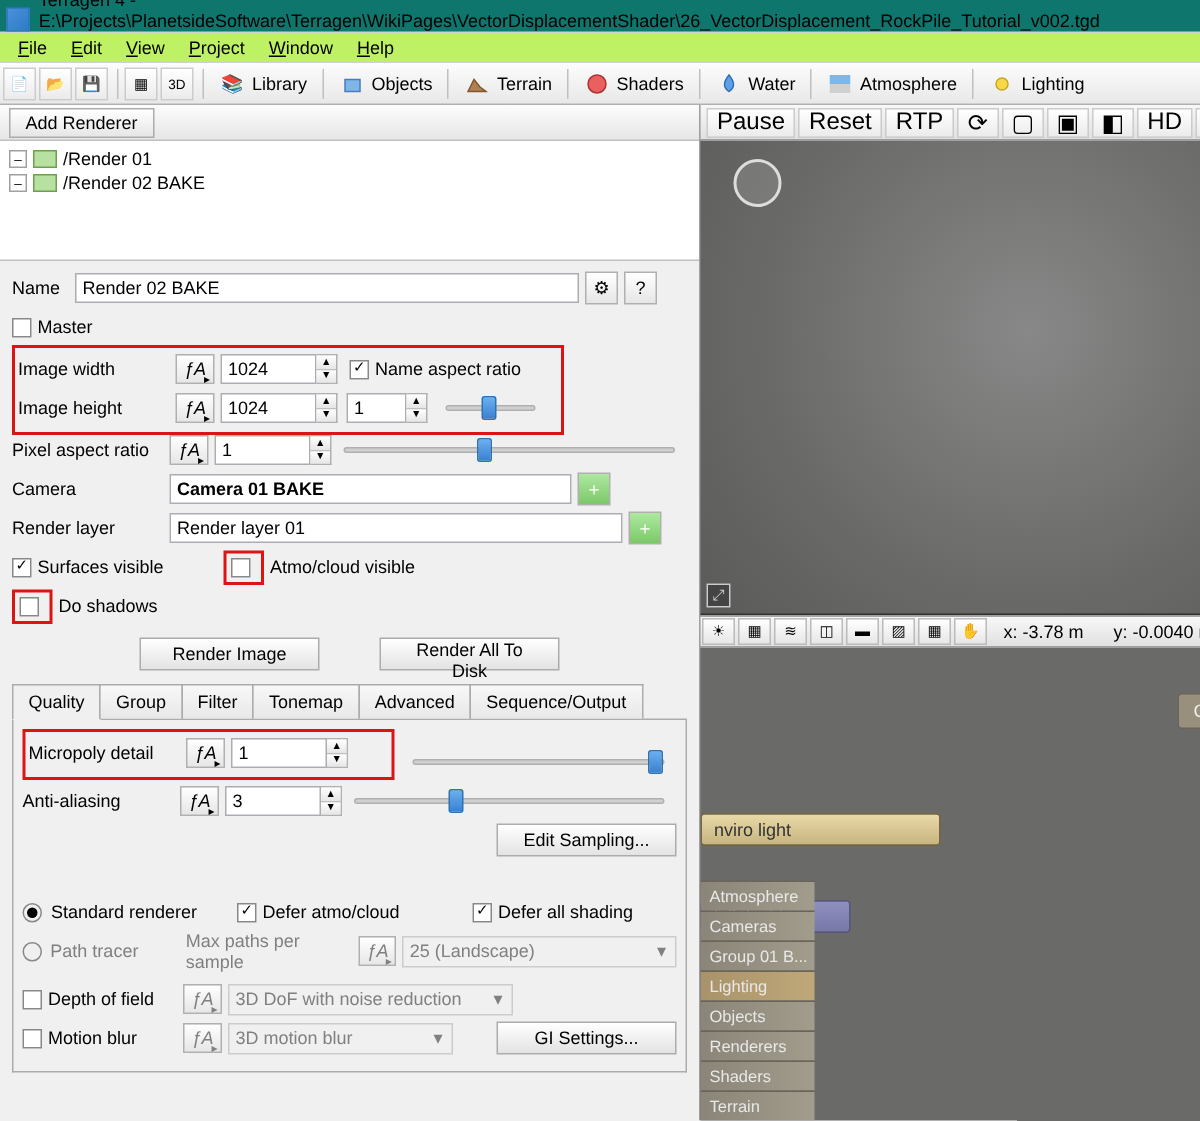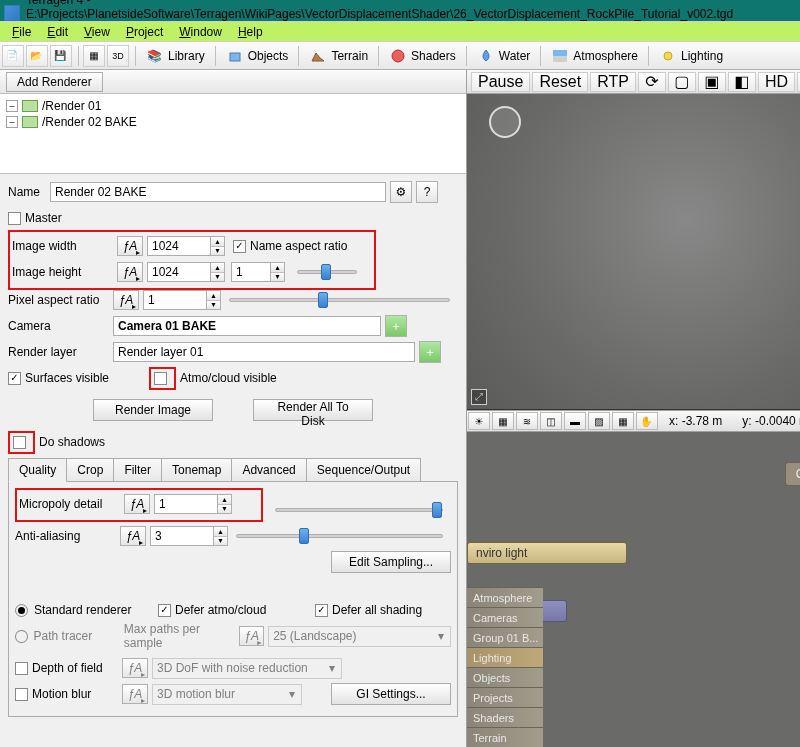--- a/index.html
+++ b/index.html
@@ -239,35 +239,35 @@
 
       <div class="row">
         <span class="cb">✓</span>
           <span>Surfaces visible</span>
         <span style="width:40px"></span>
         <span class="red-box" style="display:inline-flex;align-items:center;padding:3px">
             <span class="cb"></span>
           </span>
         <span style="margin-left:4px">Atmo/cloud visible</span>
       </div>
-      <div class="row" style="justify-content:center;gap:40px;margin:8px 0">
-        <button class="btn" style="width:120px">Render Image</button>
-        <button class="btn" style="width:120px">Render All To Disk</button>
-      </div>
-
       <div class="row">
         <span class="red-box" style="display:inline-flex;align-items:center;padding:3px">
             <span class="cb"></span>
           </span>
         <span style="margin-left:4px">Do shadows</span>
       </div>
 
+      <div class="row" style="justify-content:center;gap:40px;margin:8px 0">
+        <button class="btn" style="width:120px">Render Image</button>
+        <button class="btn" style="width:120px">Render All To Disk</button>
+      </div>
+
       <div class="tabs">
         <div class="tab active">Quality</div>
-        <div class="tab">Crop</div>
+        <div class="tab">Group</div>
         <div class="tab">Filter</div>
         <div class="tab">Tonemap</div>
         <div class="tab">Advanced</div>
         <div class="tab">Sequence/Output</div>
       </div>
 
       <div class="tab-body">
         <div class="red-box" style="width:248px;margin-bottom:2px">
           <div class="row">
             <span class="lbl">Micropoly detail</span>
@@ -374,19 +374,19 @@
       <div class="node sel" style="left:0;top:168px;width:100px">
           <span>inlight 01</span>
         </div>
       <div class="cam-tab">Cam</div>
       <div class="layers">
         <div class="layer">Atmosphere</div>
         <div class="layer">Cameras</div>
         <div class="layer">Group 01 B...</div>
         <div class="layer sel">Lighting</div>
         <div class="layer">Objects</div>
-        <div class="layer">Projects</div>
+        <div class="layer">Renderers</div>
         <div class="layer">Shaders</div>
         <div class="layer">Terrain</div>
       </div>
     </div>
   </div>
 </div>
 
 </body></html>

